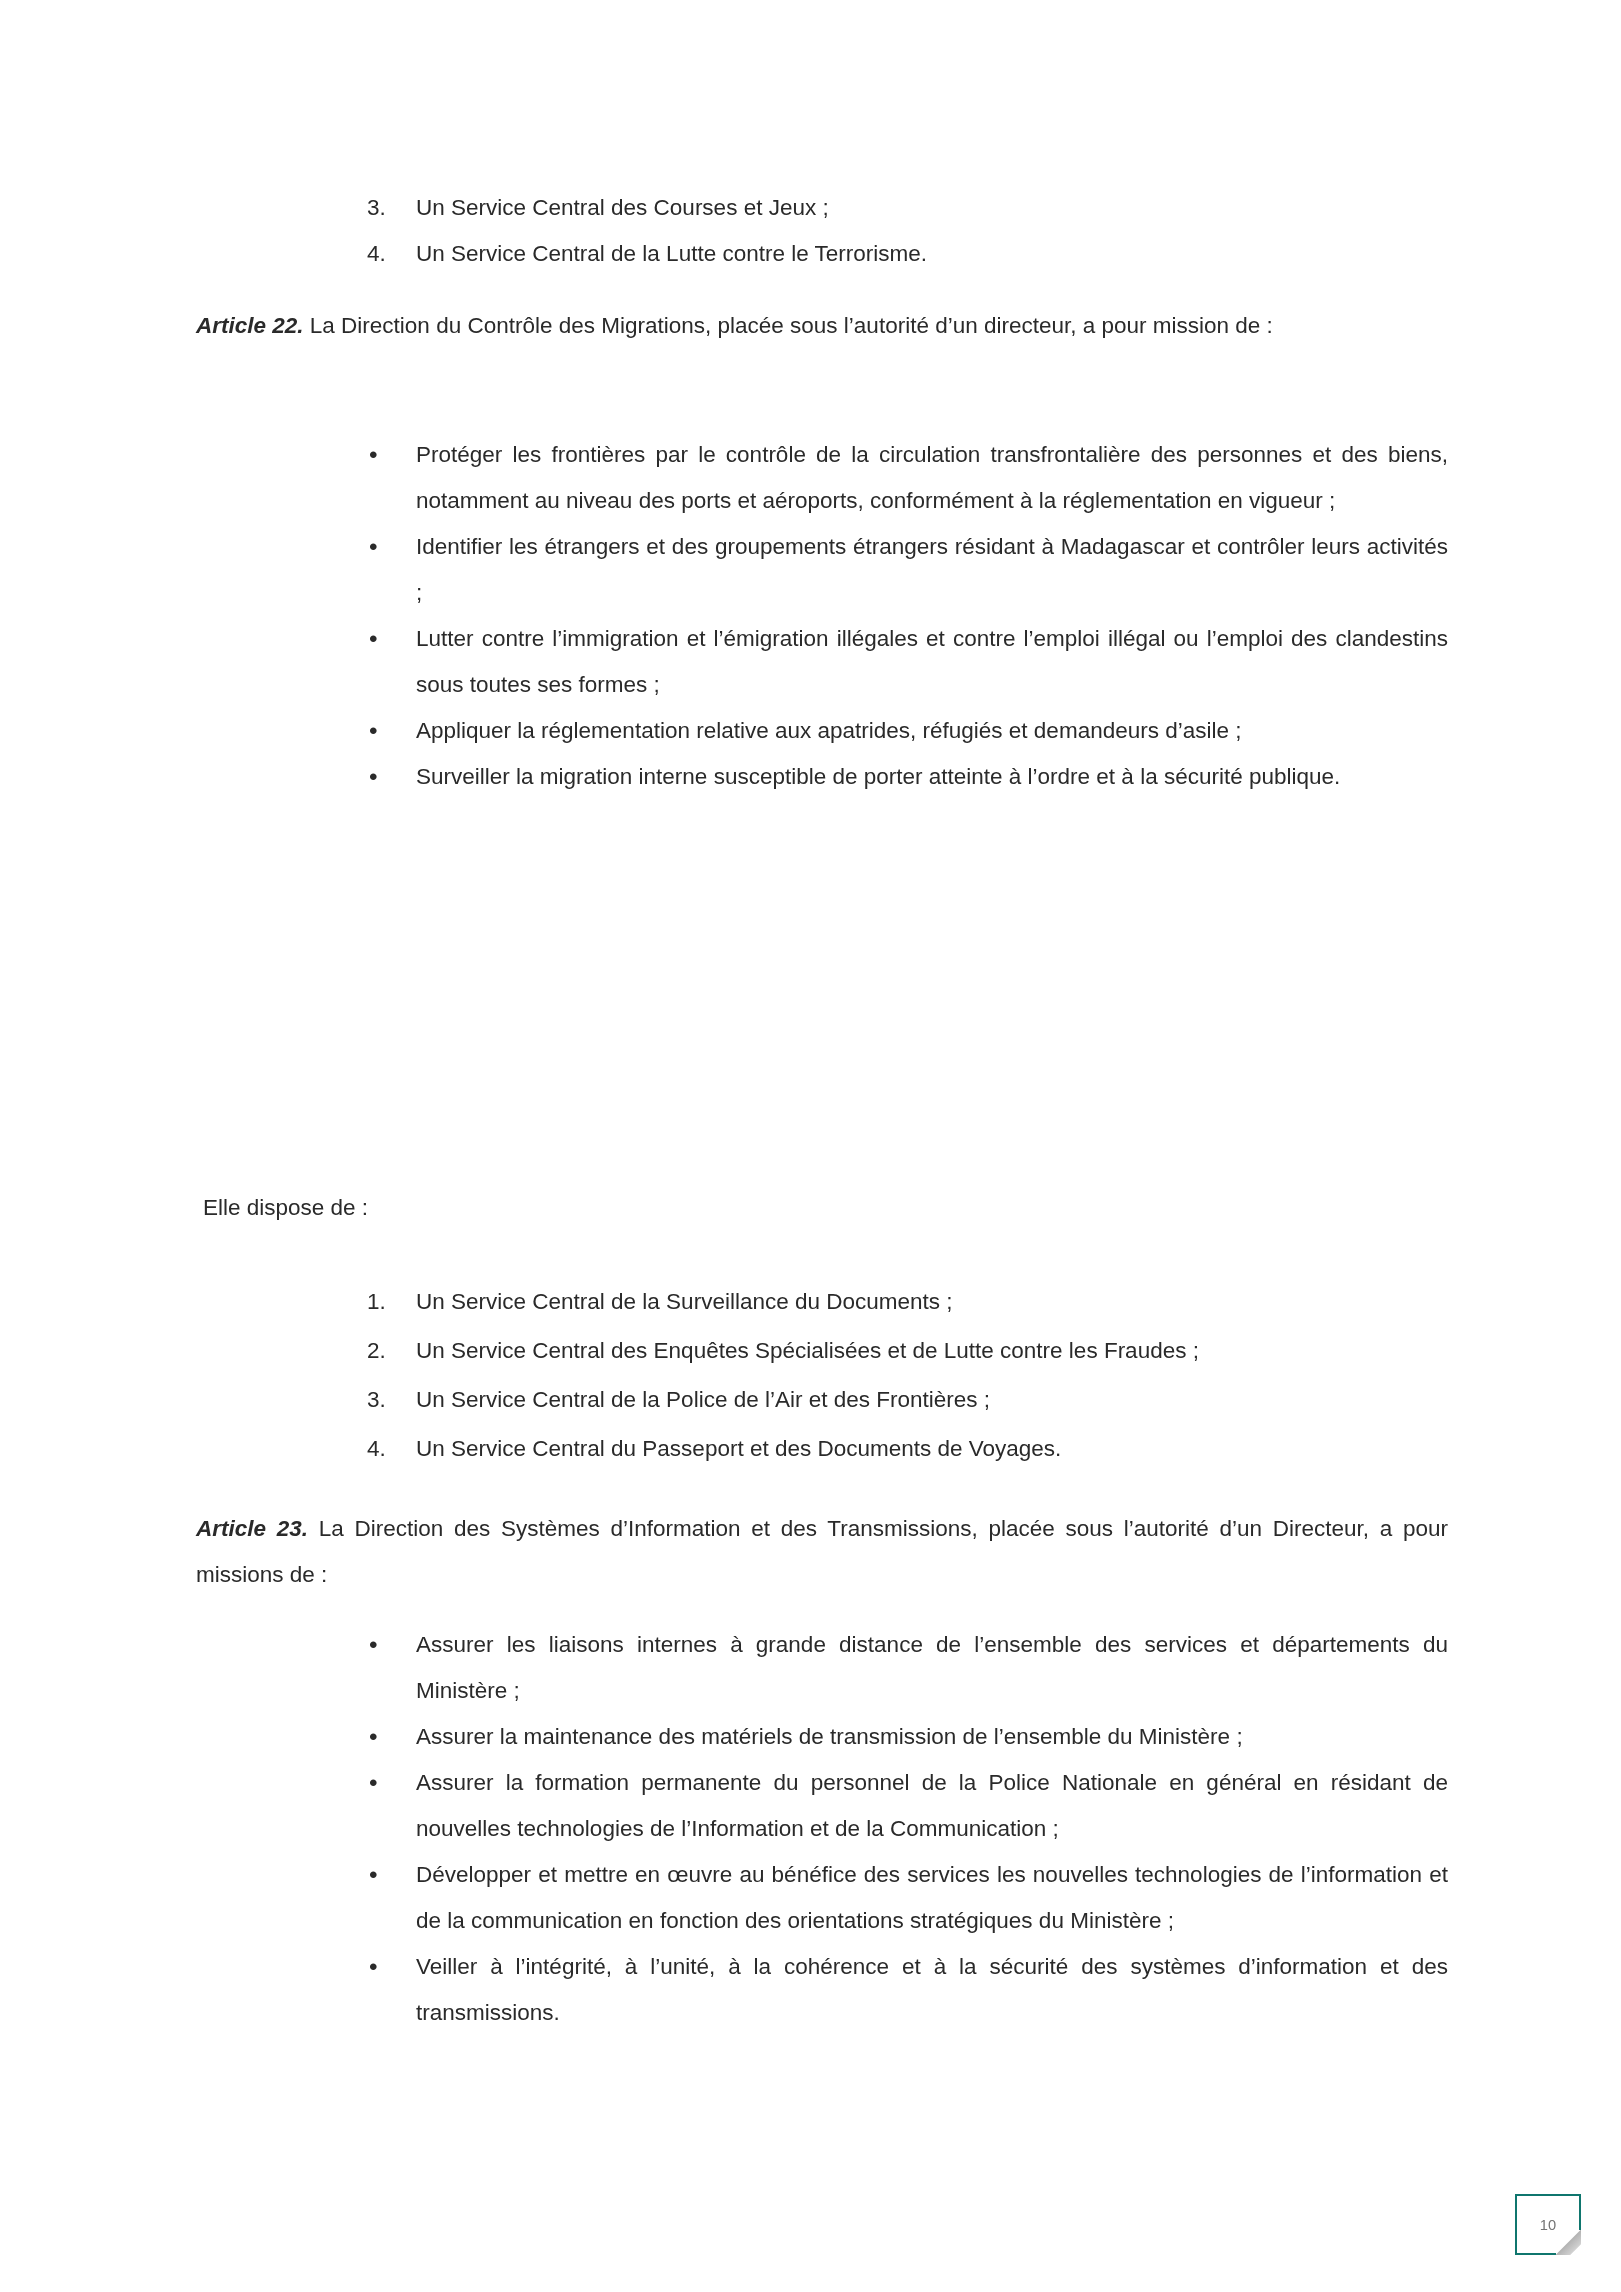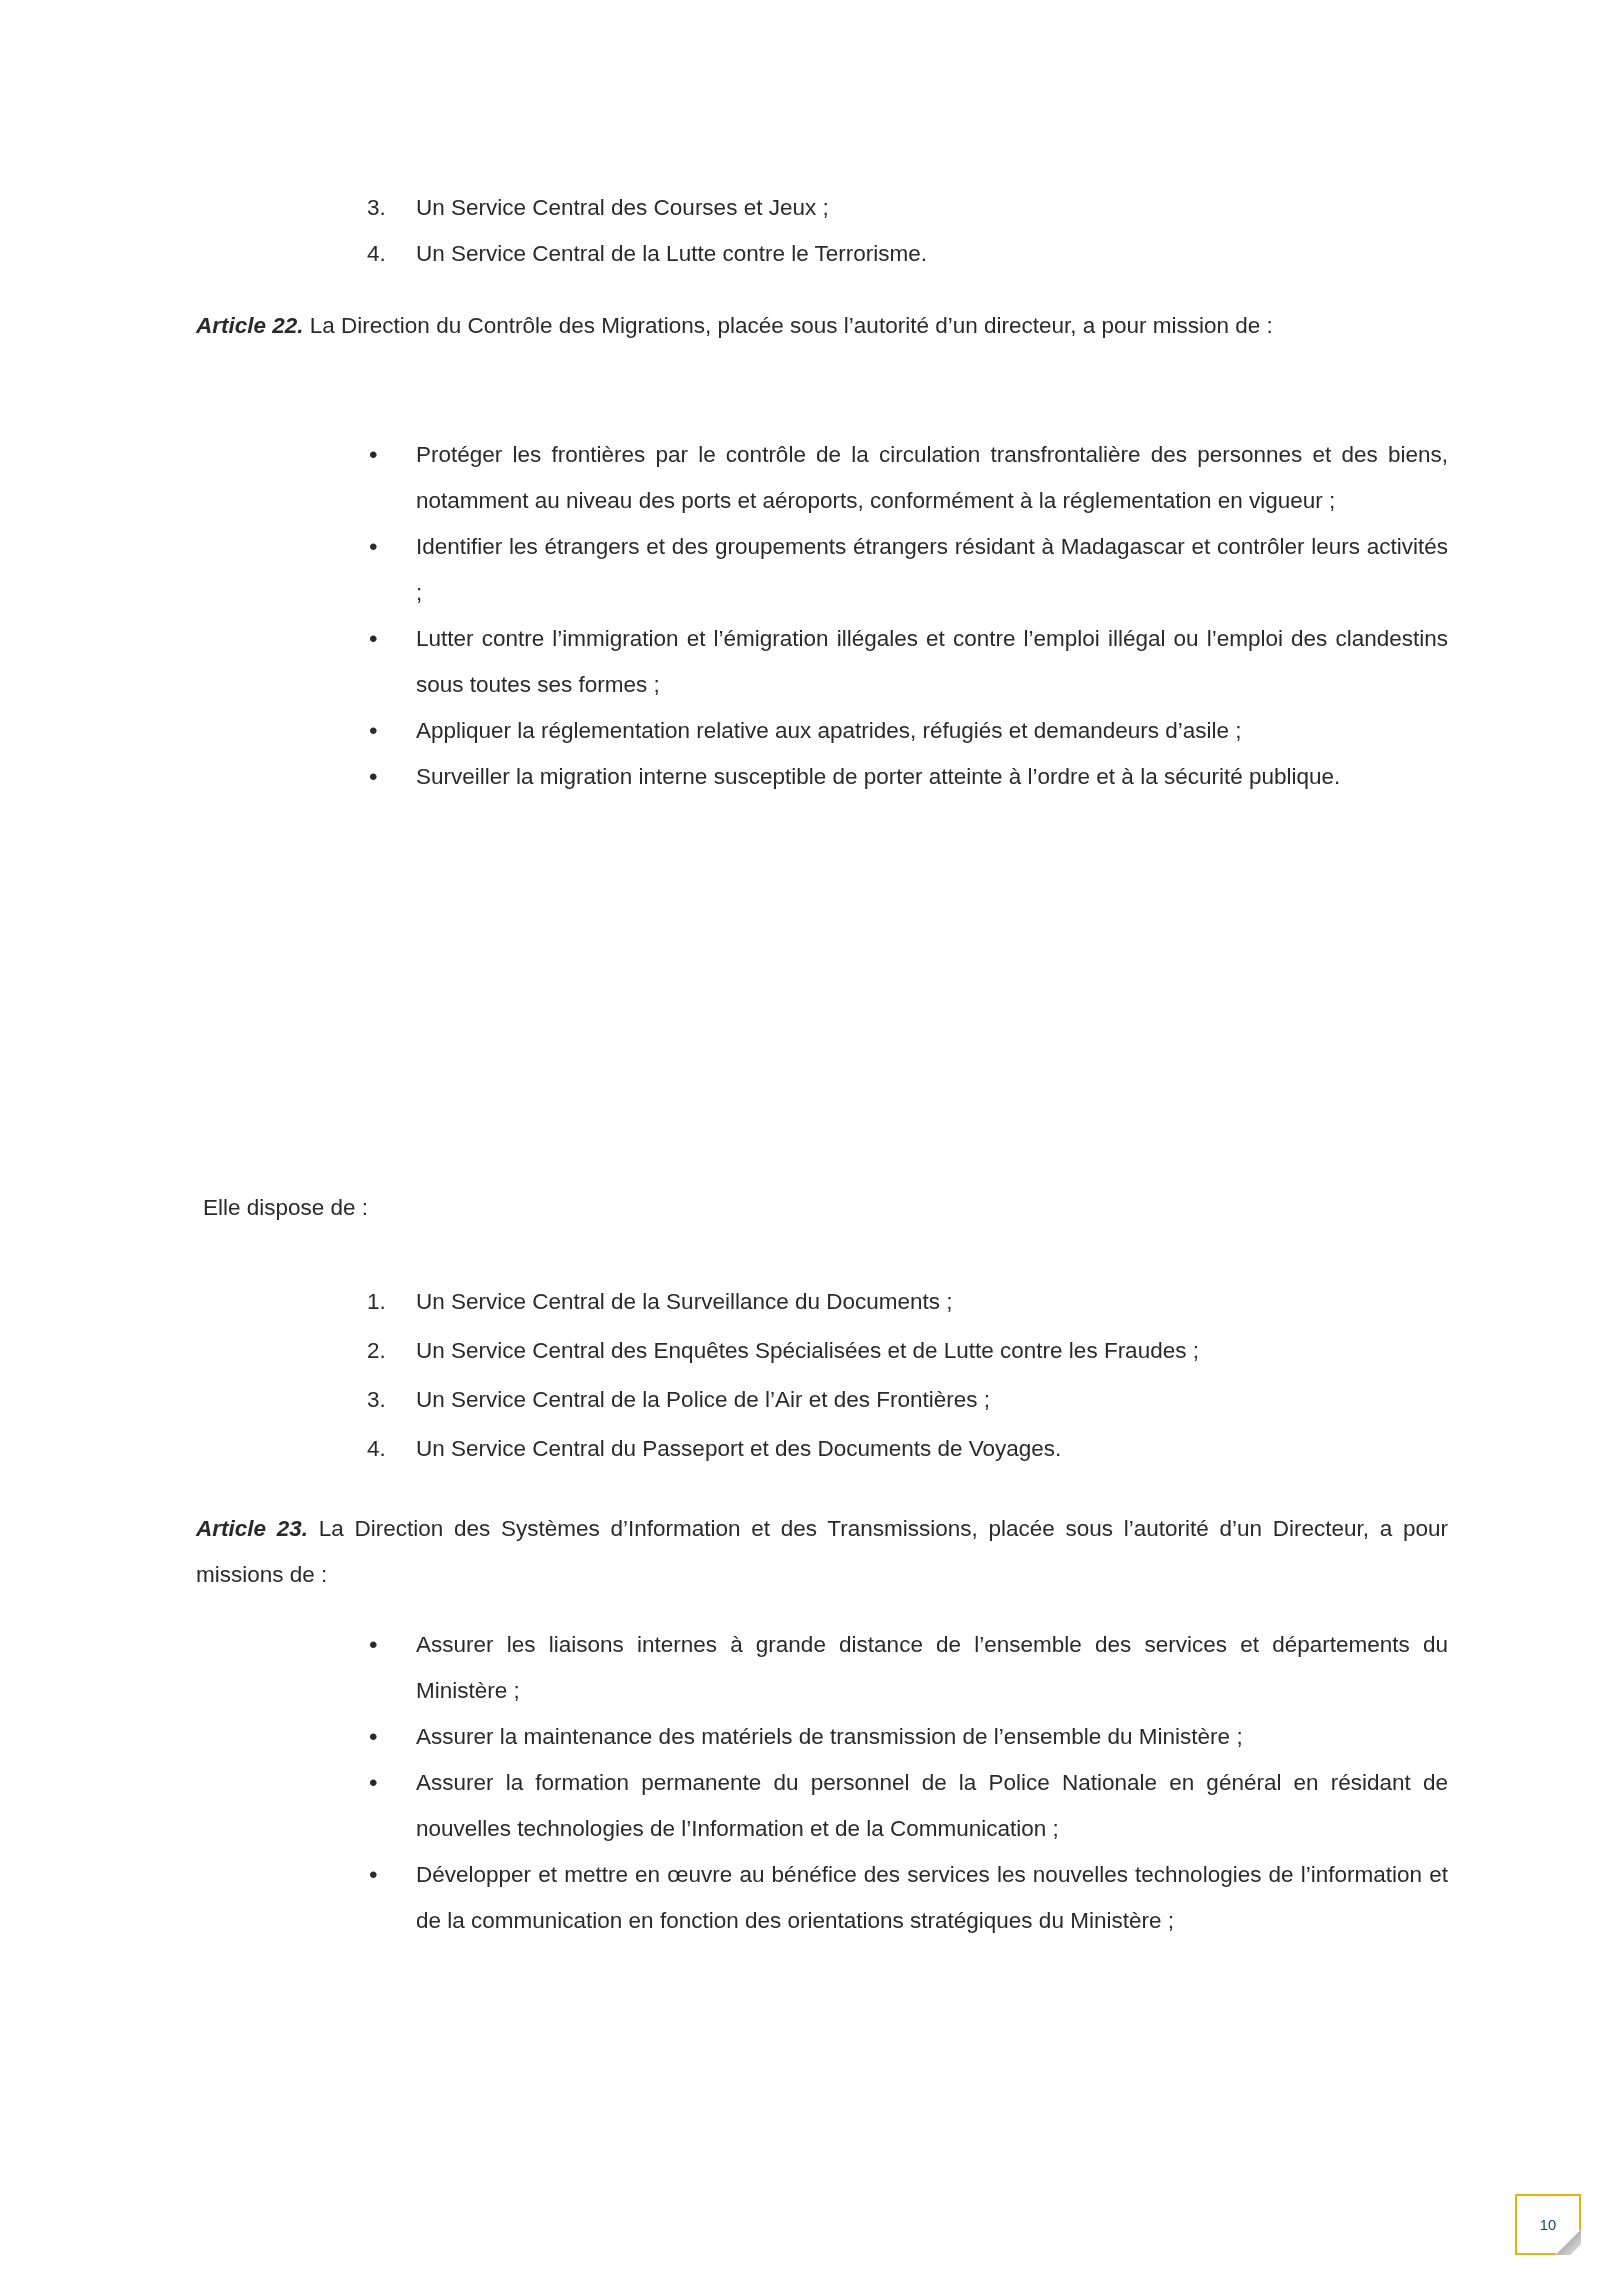--- a/index.html
+++ b/index.html
@@ -46,27 +46,27 @@
   .elle { line-height: 46px; padding-left: 6.9px; }
 
   
   .page-badge {
     position: absolute;
     left: 1515px;
     top: 2194px;
     width: 66px;
     height: 61px;
     box-sizing: border-box;
-    border: 2px solid #eab308;
+    border: 2px solid #0f766e;
     background: #ffffff;
     display: flex;
     align-items: center;
     justify-content: center;
     font-size: 14.7px;
-    color: #0c4a6e;
+    color: #737373;
   }
   .fold {
     position: absolute;
     right: -2px;
     bottom: -2px;
     width: 25.5px;
     height: 25.5px;
     background: #ffffff;
   }
   .fold::before {
@@ -140,20 +140,21 @@
   <div class="block intro" style="top:1506px;">
     <span class="article-label">Article 23.</span>
     <span>La Direction des Systèmes d’Information et des Transmissions, placée sous l’autorité d’un Directeur, a pour missions de :</span>
   </div>
 
   <div class="block" style="top:1622px;">
     <div class="bullet-item">Assurer les liaisons internes à grande distance de l’ensemble des services et départements du Ministère ;</div>
     <div class="bullet-item">Assurer la maintenance des matériels de transmission de l’ensemble du Ministère ;</div>
     <div class="bullet-item">Assurer la formation permanente du personnel de la Police Nationale en général en résidant de nouvelles technologies de l’Information et de la Communication ;</div>
     <div class="bullet-item">Développer et mettre en œuvre au bénéfice des services les nouvelles technologies de l’information et de la communication en fonction des orientations stratégiques du Ministère ;</div>
+    <div class="bullet-item">Veiller à l’intégrité, à l’unité, à la cohérence et à la sécurité des systèmes d’information et des transmissions.</div>
   </div>
 
   <div class="page-badge">
     <span>10</span>
     <div class="fold"></div>
   </div>
 
 </div>
 
 

